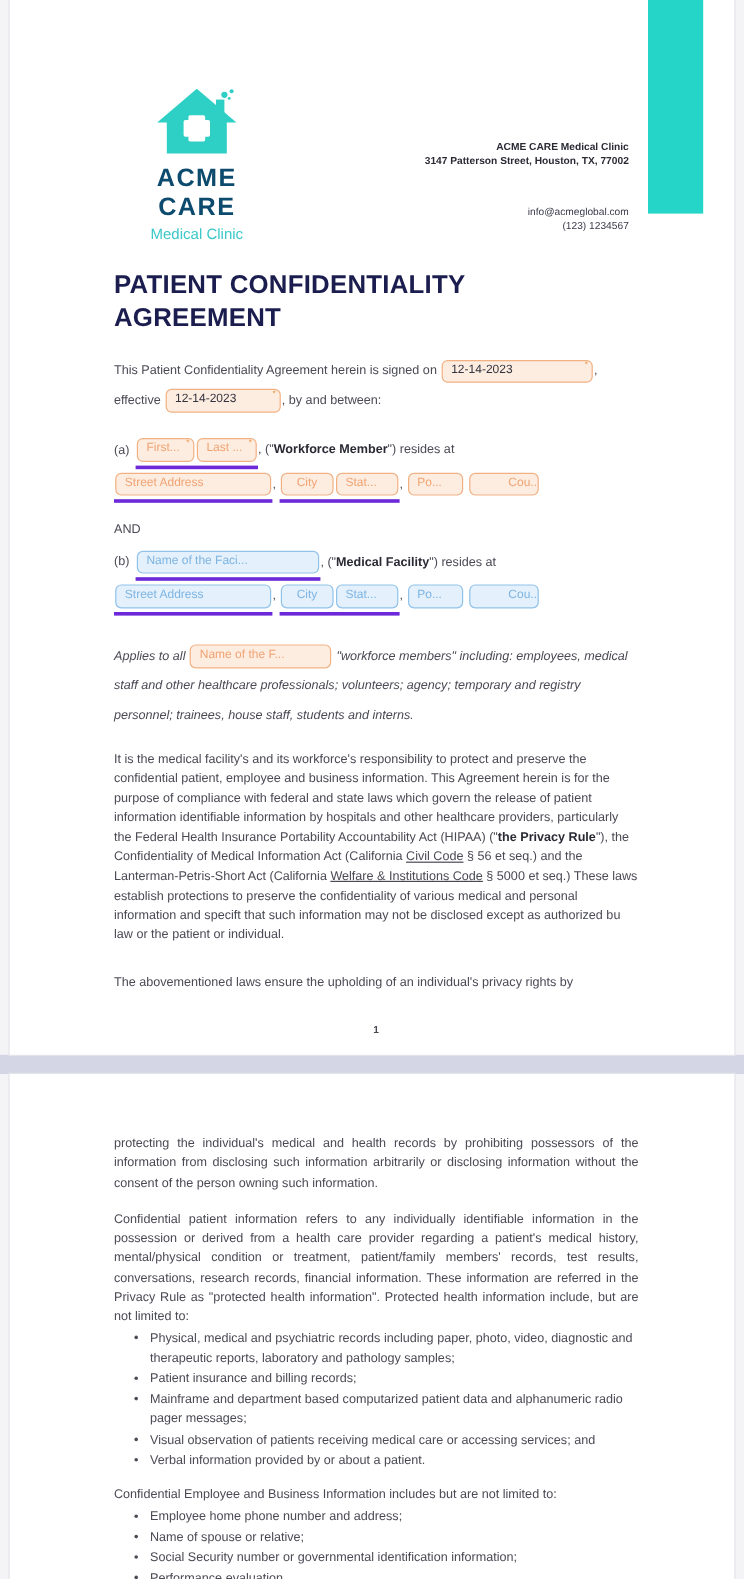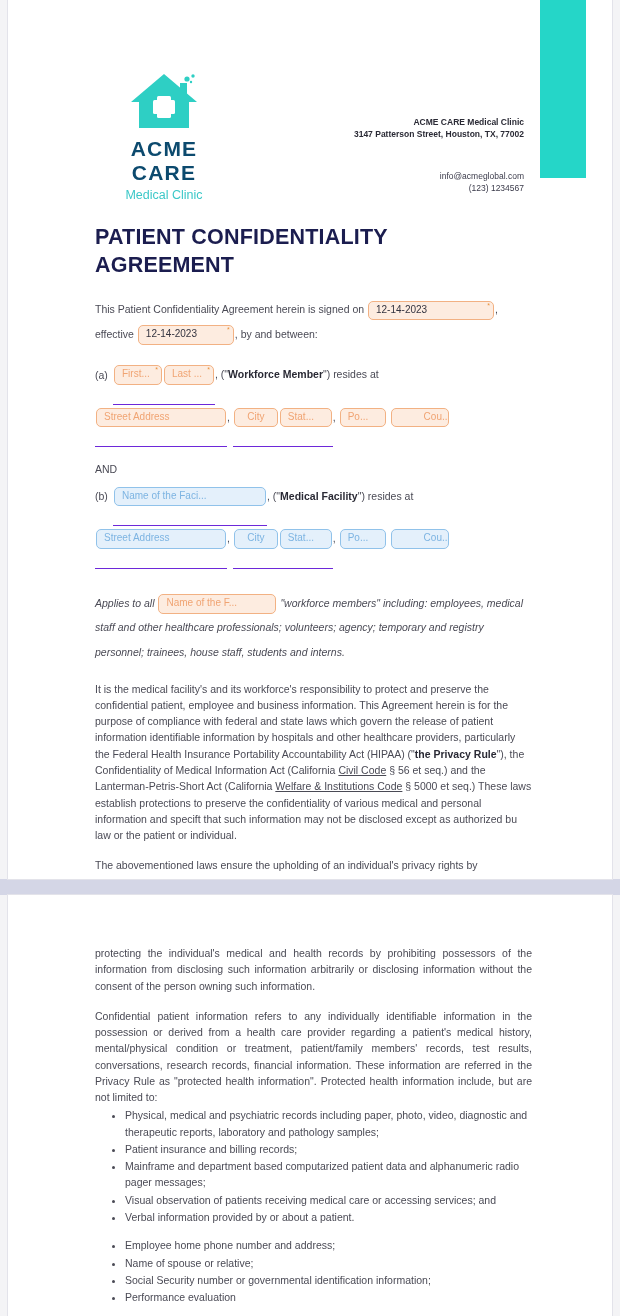--- a/index.html
+++ b/index.html
@@ -136,23 +136,23 @@
     position: absolute;
     top: 0px;
     right: 3px;
     font-size: 7px;
     color: #e8923f;
     line-height: 1;
   }
 
   
   .field-row {
-    border-bottom: 1px solid #6d28d9;
+    border-bottom: 3px solid #6d28d9;
     display: inline-block;
-    padding-bottom: 18px;
+    padding-bottom: 2px;
   }
   .abc-label {
     display: inline-block;
     width: 18px;
     font-size: 10.5px;
     color: #4a4a55;
     vertical-align: middle;
   }
   .block-row { margin: 0 0 2px 0; white-space: nowrap; }
   .addr-row { margin: 0 0 14px 0; white-space: nowrap; padding-left: 0; }
@@ -254,21 +254,21 @@
         <span class="fld fld-blue w-post"><span>Po...</span></span>
         <span class="fld fld-blue w-coun"><span>Cou...</span></span>
       </div>
 
       <p class="para ital lh-wide" style="margin-bottom:16px;">
         <span>Applies to all</span>
         <span class="fld fld-orange w-fac2" style="font-style:normal;"><span>Name of the F...</span></span>
         <span>"workforce members" including: employees, medical staff and other healthcare professionals; volunteers; agency; temporary and registry personnel; trainees, house staff, students and interns.</span>
       </p>
 
-      <p class="para" style="margin-bottom:14px;">
+      <p class="para" style="margin-bottom:24px;">
         <span>It is the medical facility's and its workforce's responsibility to protect and preserve the confidential patient, employee and business information. This Agreement herein is for the purpose of compliance with federal and state laws which govern the release of patient information identifiable information by hospitals and other healthcare providers, particularly the Federal Health Insurance Portability Accountability Act (HIPAA) ("</span><span class="bold">the Privacy Rule</span><span>"), the Confidentiality of Medical Information Act (California </span><span class="uline">Civil Code</span><span> § 56 et seq.) and the Lanterman-Petris-Short Act (California </span><span class="uline">Welfare &amp; Institutions Code</span><span> § 5000 et seq.) These laws establish protections to preserve the confidentiality of various medical and personal information and specift that such information may not be disclosed except as authorized bu law or the patient or individual.</span>
       </p>
 
       <p class="para">The abovementioned laws ensure the upholding of an individual's privacy rights by</p>
 
       <div class="pagenum">1</div>
     </div>
   </div>
 
   <div class="page-gap"></div>
@@ -281,20 +281,21 @@
       <p class="para just" style="margin-bottom:2px;">Confidential patient information refers to any individually identifiable information in the possession or derived from a health care provider regarding a patient's medical history, mental/physical condition or treatment, patient/family members' records, test results, conversations, research records, financial information. These information are referred in the Privacy Rule as "protected health information". Protected health information include, but are not limited to:</p>
 
       <ul class="bullets">
         <li>Physical, medical and psychiatric records including paper, photo, video, diagnostic and therapeutic reports, laboratory and pathology samples;</li>
         <li>Patient insurance and billing records;</li>
         <li>Mainframe and department based computarized patient data and alphanumeric radio pager messages;</li>
         <li>Visual observation of patients receiving medical care or accessing services; and</li>
         <li>Verbal information provided by or about a patient.</li>
       </ul>
 
+      <p class="para" style="margin-bottom:2px;">Confidential Employee and Business Information includes but are not limited to:</p>
 
       <ul class="bullets">
         <li>Employee home phone number and address;</li>
         <li>Name of spouse or relative;</li>
         <li>Social Security number or governmental identification information;</li>
         <li>Performance evaluation</li>
       </ul>
     </div>
   </div>
 

